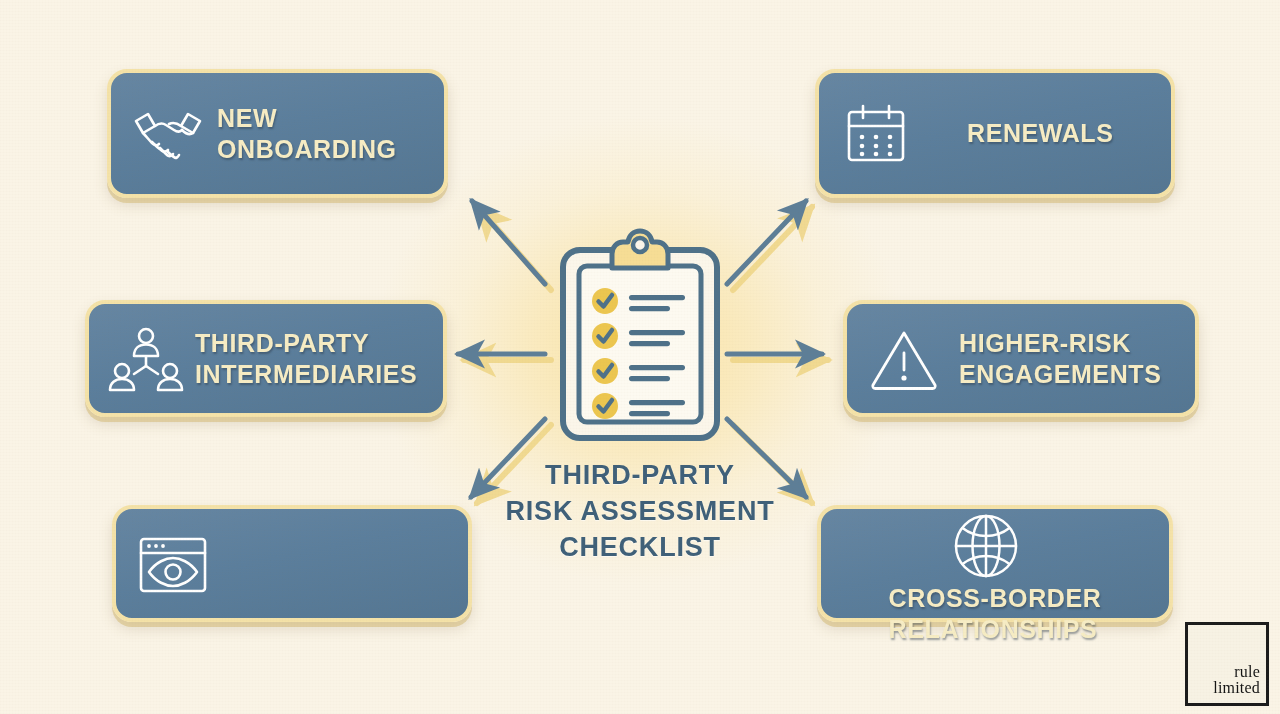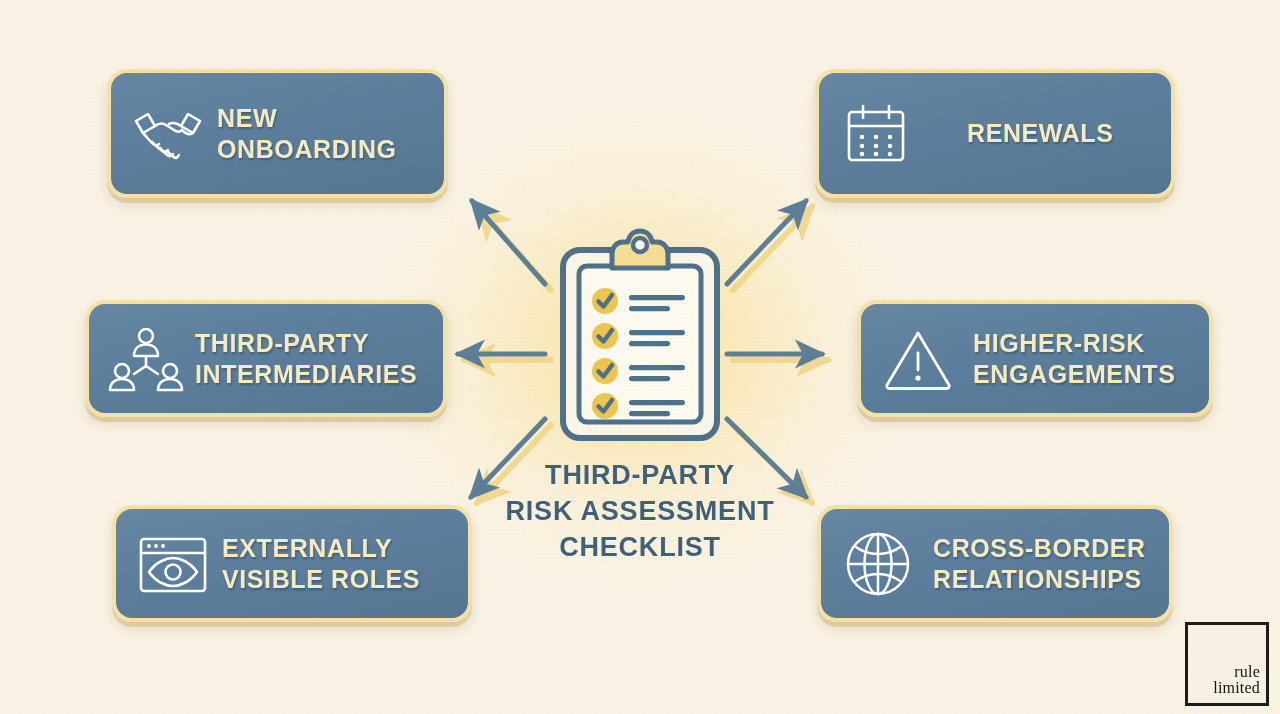--- a/index.html
+++ b/index.html
@@ -74,23 +74,23 @@
     line-height: 1.22;
     letter-spacing: 0.6px;
     text-shadow: 1px 2px 2px rgba(40,55,70,0.45);
     white-space: pre-line;
   }
 
   
   #card-new-onboarding      { left: 107px; top: 69px;  width: 341px; height: 129px; }
   #card-renewals            { left: 815px; top: 69px;  width: 360px; height: 129px; gap: 36px; }
   #card-intermediaries      { left: 85px;  top: 300px; width: 362px; height: 117px; }
-  #card-higher-risk         { left: 843px; top: 300px; width: 356px; height: 117px; margin-left: 14px; }
+  #card-higher-risk         { left: 843px; top: 300px; width: 356px; height: 117px; }
   #card-external-roles      { left: 112px; top: 505px; width: 360px; height: 117px; }
-  #card-cross-border        { left: 817px; top: 505px; width: 356px; height: 117px; }
+  #card-cross-border        { left: 817px; top: 505px; width: 356px; height: 117px; flex-direction: column; }
 
   #card-renewals .card-label { font-size: 25px; }
 
   
   #card-higher-risk .card-icon,
   #card-cross-border .card-icon,
   #card-renewals .card-icon { margin-right: 18px; }
 
   
   #arrows {
@@ -269,22 +269,20 @@
         <line x1="4" y1="20" x2="68" y2="20"></line>
         <g fill="#ffffff" stroke="none">
           <circle cx="12" cy="13" r="1.9"></circle>
           <circle cx="19" cy="13" r="1.9"></circle>
           <circle cx="26" cy="13" r="1.9"></circle>
         </g>
         <path d="M12 39 C19 29 29 25 36 25 C43 25 53 29 60 39 C53 49 43 53 36 53 C29 53 19 49 12 39 Z"></path>
         <circle cx="36" cy="39" r="7.5"></circle>
       </svg>
     </div>
-    <div class="card-label">EXTERNALLY
-VISIBLE ROLES</div>
   </div>
 
   <div class="card" id="card-cross-border">
     <div class="card-icon">
       <svg width="68" height="68" viewBox="0 0 68 68" fill="none" stroke="#ffffff" stroke-width="2.5" stroke-linecap="round" stroke-linejoin="round">
         <circle cx="34" cy="34" r="30"></circle>
         <line x1="4" y1="34" x2="64" y2="34"></line>
         <line x1="34" y1="4" x2="34" y2="64"></line>
         <ellipse cx="34" cy="34" rx="13.5" ry="30"></ellipse>
         <path d="M10.5 16 C17 21 25 24 34 24 C43 24 51 21 57.5 16"></path>

